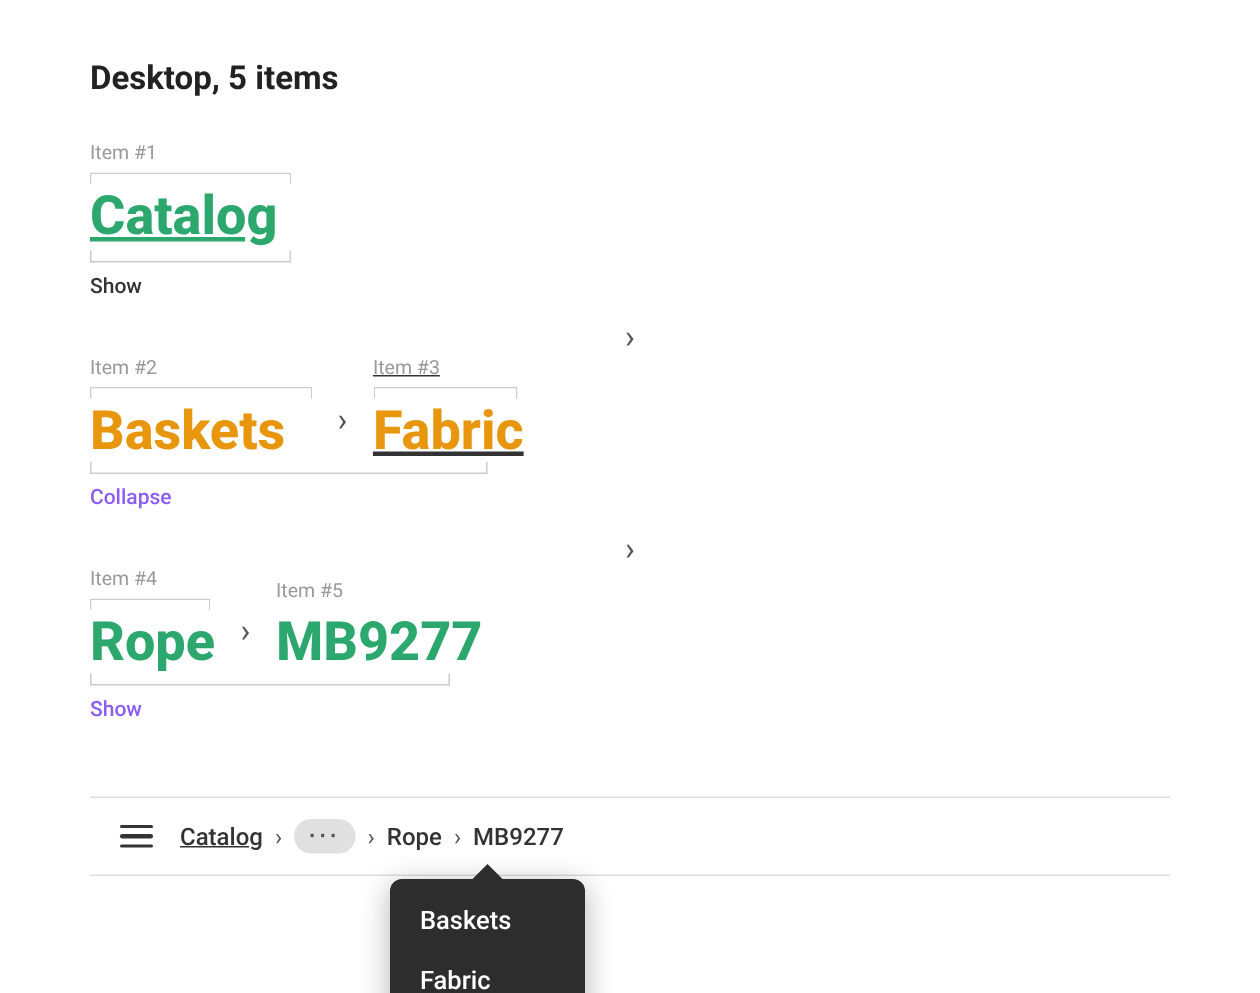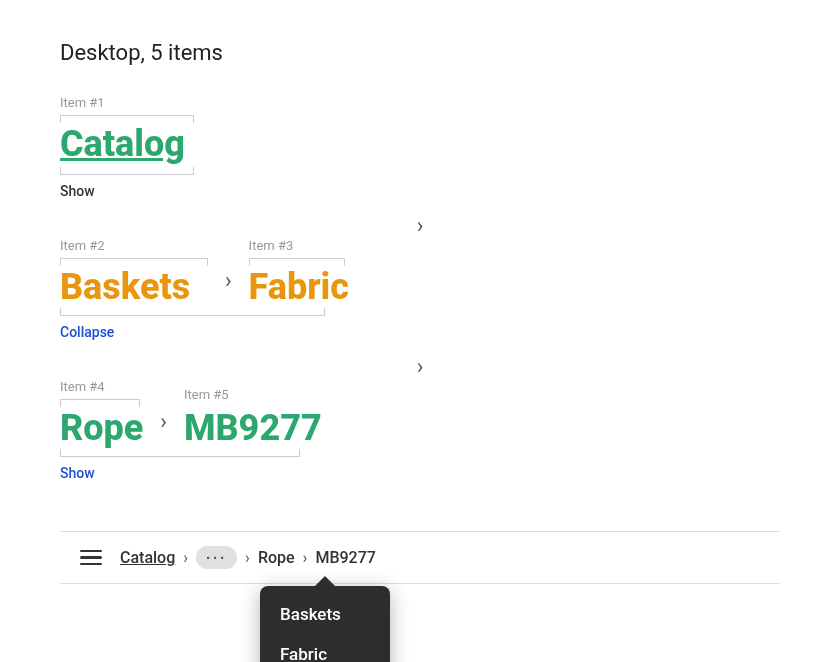--- a/index.html
+++ b/index.html
@@ -10,21 +10,21 @@
       min-height: 662px;
       color: #333;
     }
 
     .main-container {
       padding: 40px 60px;
     }
 
     .section-title {
       font-size: 22px;
-      font-weight: 400;
+      font-weight: 700;
       color: #222;
       margin-bottom: 30px;
     }
 
     
     .bottom-bar {
       border-top: 1.5px solid #ddd;
       border-bottom: 1.5px solid #ddd;
       padding: 14px 20px;
       display: flex;
@@ -188,21 +188,21 @@
 
     .group-bracket-bottom {
       height: 8px;
       border: 1.5px solid #ccc;
       border-top: none;
     }
 
     .group-action {
       font-size: 14px;
       font-weight: 500;
-      color: #1d4ed8;
+      color: #8b5cf6;
       margin-top: 8px;
     }
   </style>
 </head>
 <body>
 
 <div class="main-container">
 
   <h2 class="section-title">Desktop, 5 items</h2>
 
@@ -222,21 +222,21 @@
       <div class="group-top-row">
 
         <div class="item-segment" style="margin-right:0;">
           <span class="seg-label">Item #2</span>
           <div class="seg-bracket-top" style="width:148px;"></div>
           <span class="seg-value orange">Baskets</span>
         </div>
 
         <span class="arrow-sep">›</span>
 
-        <div class="item-segment" style="margin-right:0;">
+        <div class="item-segment" style="margin-right:0;text-decoration:underline;">
           <span class="seg-label">Item #3</span>
           <div class="seg-bracket-top" style="width:96px;"></div>
           <span class="seg-value orange">Fabric</span>
         </div>
       </div>
 
       <div class="group-bracket-bottom" style="width:265px;"></div>
       <span class="group-action">Collapse</span>
     </div>
 

